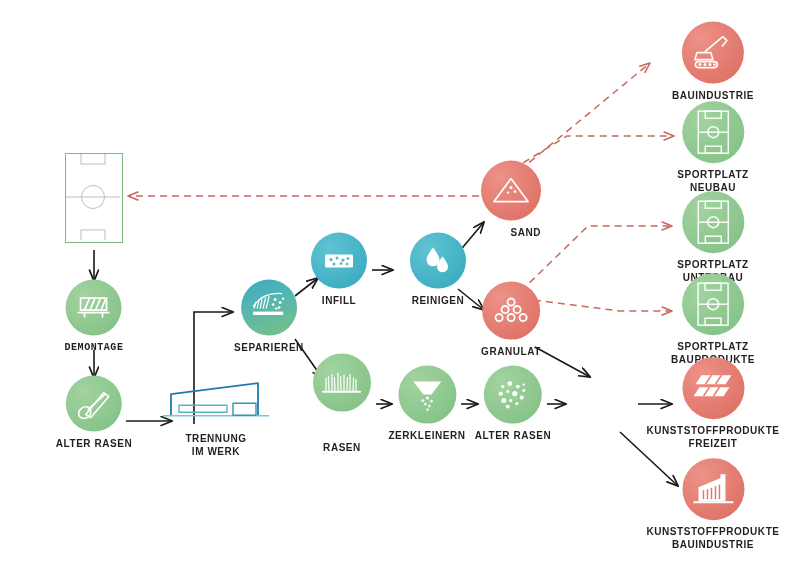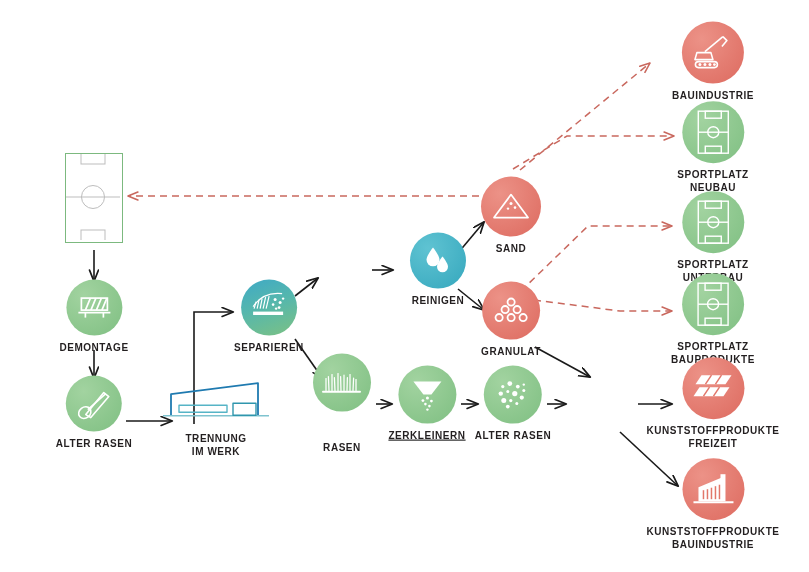--- a/index.html
+++ b/index.html
@@ -68,21 +68,21 @@
           <line x1="0" y1="43" x2="54" y2="43"></line>
           <circle cx="27" cy="43" r="11.5"></circle>
           <rect x="15" y="-1" width="24" height="11"></rect>
           <rect x="15" y="76" width="24" height="11"></rect>
         </g>
       </svg>
     </div>
     <div class="lbl"></div>
   </div>
 
-  <div class="node" style="left:94px;top:317px;">
+  <div class="node" style="left:94px;top:317px;font-family:Liberation Mono, monospace;">
     <div class="disc" style="width:56px;height:56px;background:radial-gradient(circle at 32% 28%,#a2d3a0,#7fbf82);">
       <svg width="36" height="26" viewBox="0 0 36 26">
         <g stroke="#fff" stroke-width="1.7" fill="none">
           <rect x="5" y="3.5" width="26" height="12"></rect>
           <line x1="9" y1="15.5" x2="14" y2="3.5"></line>
           <line x1="14.5" y1="15.5" x2="19.5" y2="3.5"></line>
           <line x1="20" y1="15.5" x2="25" y2="3.5"></line>
           <line x1="25.5" y1="15.5" x2="30.5" y2="3.5"></line>
           <line x1="2" y1="18" x2="34" y2="18"></line>
           <line x1="9" y1="18" x2="9" y2="23"></line>
@@ -135,32 +135,49 @@
           <circle cx="24" cy="14" r="1.3"></circle>
             <circle cx="30" cy="17" r="1.4"></circle>
           <circle cx="34" cy="8" r="1.2"></circle>
             <circle cx="27" cy="18" r="1.2"></circle>
         </g>
       </svg>
     </div>
     <div class="lbl">SEPARIEREN</div>
   </div>
 
+  <div class="node" style="left:339px;top:270px;">
+    <div class="disc" style="width:56px;height:56px;background:radial-gradient(circle at 32% 28%,#5fc3d2,#35a7bd);">
+      <svg width="36" height="24" viewBox="0 0 36 24">
+        <rect x="4" y="6" width="28" height="13" rx="1.5" fill="#fff"></rect>
+        <g fill="#56b7c8">
+          <circle cx="10" cy="11" r="1.6"></circle>
+            <circle cx="16" cy="9.5" r="1.5"></circle>
+          <circle cx="22" cy="11.5" r="1.6"></circle>
+            <circle cx="27" cy="10" r="1.4"></circle>
+          <circle cx="13" cy="15.5" r="1.5"></circle>
+            <circle cx="20" cy="15" r="1.4"></circle>
+          <circle cx="26" cy="15.5" r="1.4"></circle>
+        </g>
+      </svg>
+    </div>
+    <div class="lbl">INFILL</div>
+  </div>
 
   <div class="node" style="left:427px;top:270px;margin-left:11px;">
     <div class="disc" style="width:56px;height:56px;background:radial-gradient(circle at 32% 28%,#5fc3d2,#35a7bd);">
       <svg width="30" height="32" viewBox="0 0 30 32">
         <path d="M10,3 C10,3 3.5,11 3.5,15.2 A6.5,6.5 0 0 0 16.5,15.2 C16.5,11 10,3 10,3 Z" fill="#fff"></path>
         <path d="M19.5,12 C19.5,12 14,18.6 14,22.2 A5.5,5.5 0 0 0 25,22.2 C25,18.6 19.5,12 19.5,12 Z" fill="#fff"></path>
       </svg>
     </div>
     <div class="lbl">REINIGEN</div>
   </div>
 
-  <div class="node" style="left:511px;top:216px;">
+  <div class="node" style="left:511px;top:200px;align-items:flex-end;">
     <div class="disc" style="width:60px;height:60px;background:radial-gradient(circle at 32% 28%,#ec9287,#dd6a5f);">
       <svg width="42" height="32" viewBox="0 0 42 32">
         <path d="M21,4 L38,27 L4,27 Z" fill="none" stroke="#fff" stroke-width="1.7" stroke-linejoin="round"></path>
         <g fill="#fff">
           <circle cx="21" cy="13" r="1.5"></circle>
             <circle cx="25" cy="17" r="1.3"></circle>
           <circle cx="18" cy="18" r="1.2"></circle>
         </g>
       </svg>
     </div>
@@ -198,21 +215,21 @@
           <line x1="28" y1="22" x2="28" y2="6"></line>
             <line x1="31" y1="22" x2="31.6" y2="9.5"></line>
           <line x1="34" y1="22" x2="34" y2="11"></line>
           <line x1="1" y1="23.2" x2="38" y2="23.2" stroke-width="2"></line>
         </g>
       </svg>
     </div>
     <div class="lbl">RASEN</div>
   </div>
 
-  <div class="node" style="left:427px;top:404px;text-decoration:underline;">
+  <div class="node" style="left:427px;top:404px;">
     <div class="disc" style="width:58px;height:58px;background:radial-gradient(circle at 32% 28%,#a2d3a0,#7fbf82);">
       <svg width="36" height="34" viewBox="0 0 36 34">
         <path d="M4,4 L32,4 L22,17 L14,17 Z" fill="#fff"></path>
         <g fill="#fff">
           <circle cx="18" cy="20.5" r="1.5"></circle>
             <circle cx="13.5" cy="23" r="1.4"></circle>
           <circle cx="22" cy="23.5" r="1.4"></circle>
             <circle cx="16" cy="26.5" r="1.3"></circle>
           <circle cx="20" cy="28.5" r="1.3"></circle>
             <circle cx="18" cy="32" r="1.2"></circle>

